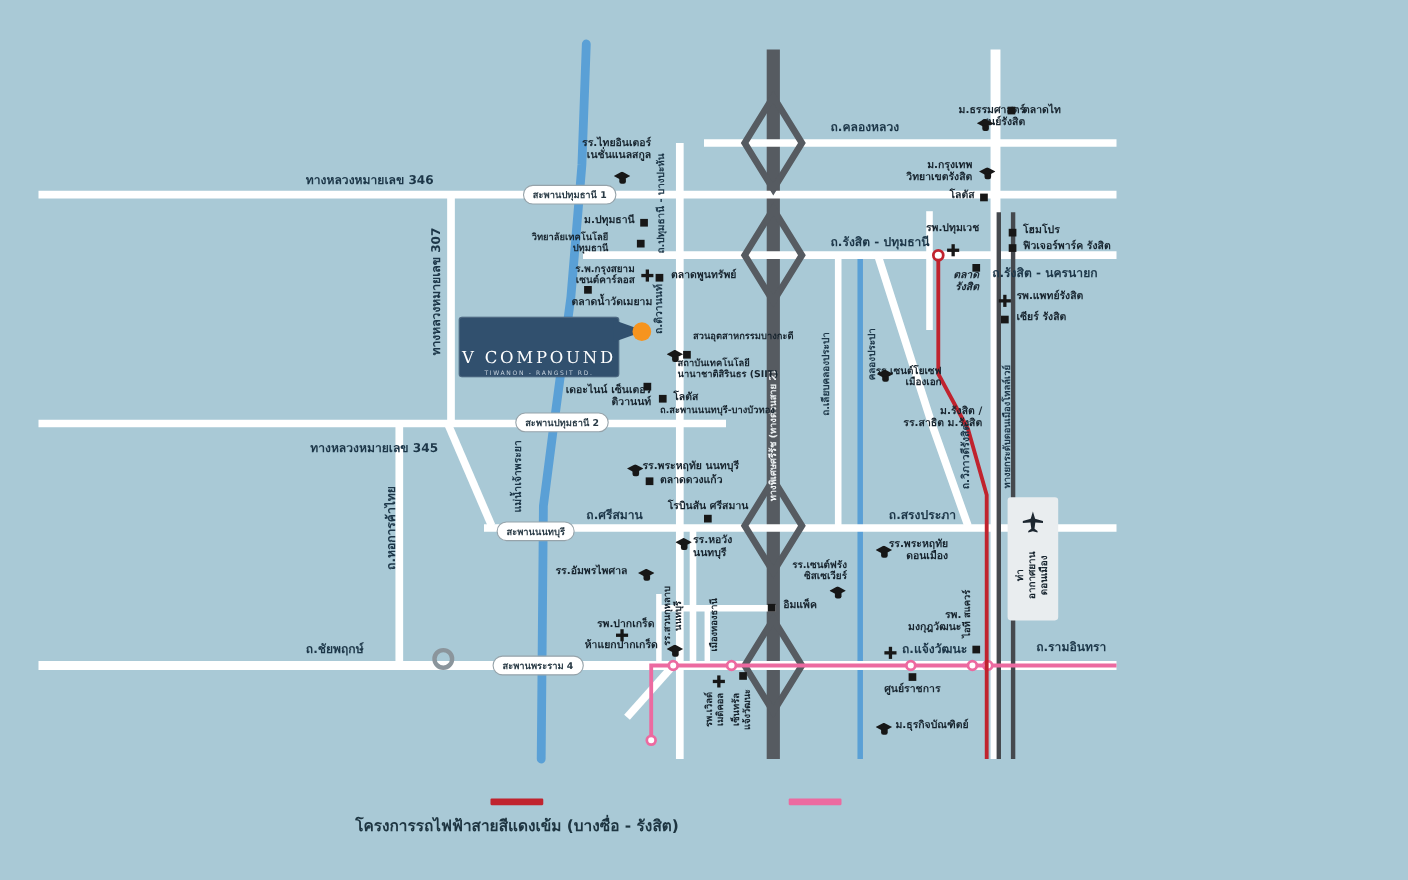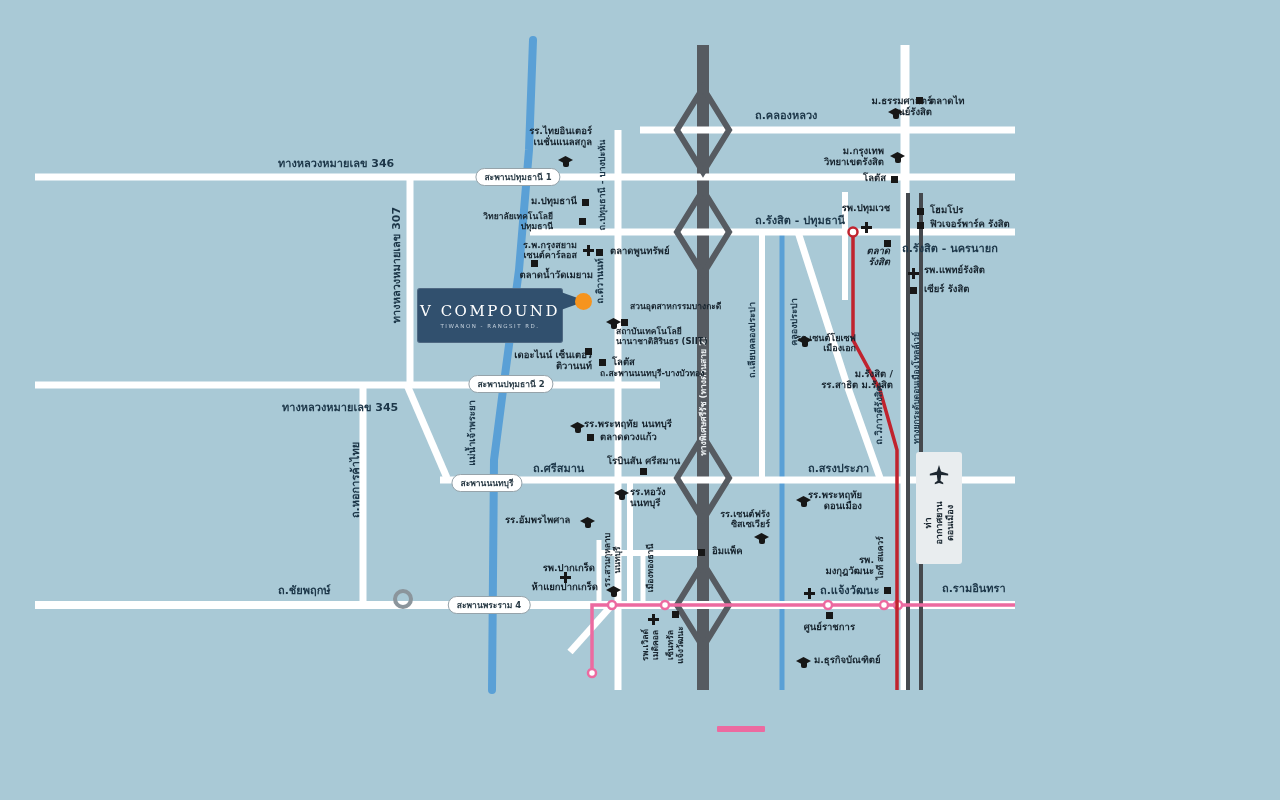--- a/index.html
+++ b/index.html
@@ -211,23 +211,27 @@
     </div>
 
   <div class="airport">
     <svg class="plane" viewBox="0 0 24 24">
       <path d="M12 1 L14.2 8.2 L22 10.5 L22 12.6 L14.4 12 L13.6 18.3 L16.6 20.4 L16.6 22 L12 20.8 L7.4 22 L7.4 20.4 L10.4 18.3 L9.6 12 L2 12.6 L2 10.5 L9.8 8.2 Z"></path>
     </svg>
     <div class="airport-lbl">ท่าอากาศยาน
 ดอนเมือง</div>
   </div>
 
-  <div class="callout" id="callout" style="background: rgb(49, 80, 110);">
+  <div class="callout" id="callout" style="background: rgb(49, 80, 110); justify-content: flex-end;">
     <div class="callout-title">V COMPOUND</div>
     <div class="callout-sub">TIWANON - RANGSIT RD.</div>
   </div>
   <div class="callout-tri" id="callout-tri" style="border-left: 28px solid rgb(49, 80, 110);"></div>
   <div class="marker" id="marker" style="background: rgb(246, 148, 30); left: 574.5px; top: 292.5px;"></div>
 
+  <div class="legend-item" id="legend-red" style="left: 470px; top: 726px;">
+    <div class="legend-swatch" style="background: rgb(192, 35, 46);"></div>
+    <div class="legend-label">โครงการรถไฟฟ้าสายสีแดงเข้ม (บางซื่อ - รังสิต)</div>
+  </div>
   <div class="legend-item" id="legend-pink" style="left: 741px; top: 726px;">
     <div class="legend-swatch" style="background: rgb(236, 106, 160);"></div>
   </div>
 </div>
 
 </body></html>

